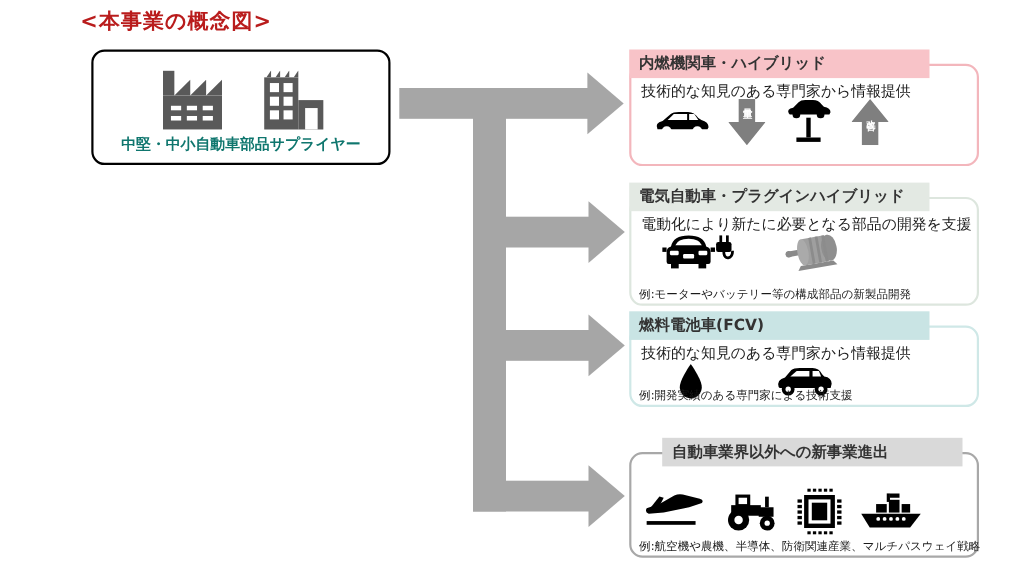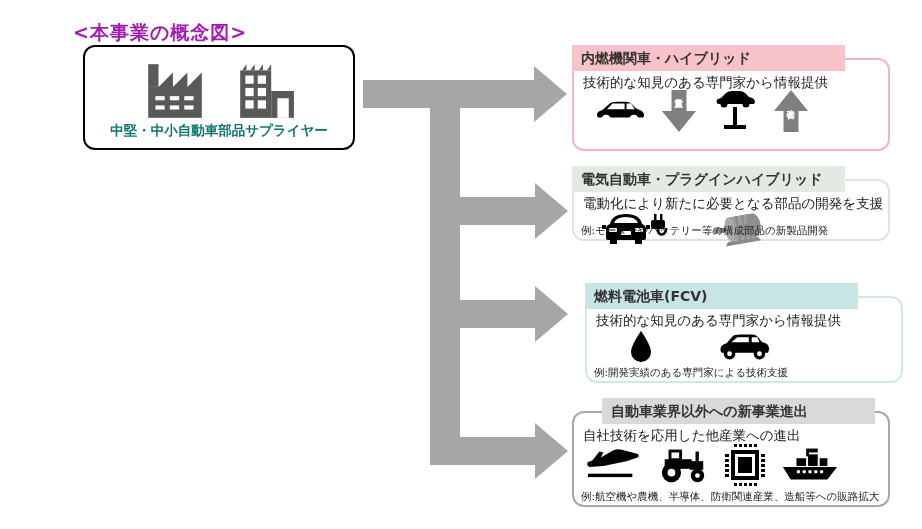--- a/index.html
+++ b/index.html
@@ -1,21 +1,21 @@
 <!DOCTYPE html>
 <html><head>
 <meta charset="utf-8">
 <style>
   html,body{margin:0;padding:0;background:#fff;}
   .canvas{position:relative;width:922px;height:529px;background:#ffffff;overflow:hidden;
           font-family:"DejaVu Sans","Liberation Sans",sans-serif;color:#1a1a1a;}
   .abs{position:absolute;}
 
   
-  .title{left:73px;top:20px;font-size:19px;font-weight:bold;letter-spacing:1px;color:#a21caf;}
+  .title{left:73px;top:6px;font-size:19px;font-weight:bold;letter-spacing:1px;color:#b91c1c;}
 
   
   .source-box{left:83px;top:45px;width:268px;height:101px;border:2.5px solid #000;border-radius:12px;
               display:flex;flex-direction:column;align-items:center;justify-content:flex-end;background:#fff;}
   .source-icons{display:flex;gap:26px;align-items:flex-end;margin-bottom:4px;}
   .source-label{font-size:13.5px;font-weight:bold;color:#0f766e;margin-bottom:8px;white-space:nowrap;}
 
   
   .note{left:356px;top:50px;width:204px;text-align:center;font-size:12.5px;line-height:1.2;color:#000;}
 
@@ -29,22 +29,22 @@
   .a2b{left:430px;top:197px;width:106px;height:28px;}
   .a2h{left:535px;top:183px;}
   .a3b{left:430px;top:300px;width:106px;height:28px;}
   .a3h{left:535px;top:286px;}
   .a4b{left:430px;top:437px;width:106px;height:28px;}
   .a4h{left:535px;top:423px;}
 
   
   .branch{left:572px;width:318px;}
   .b1{top:45px;height:106px;}
-  .b2{top:166px;height:75px;}
-  .b3{top:283px;height:100px;margin-left:13px;}
+  .b2{top:166px;height:112px;}
+  .b3{top:283px;height:87px;}
   .b4{top:398px;height:109px;}
   .outline{position:absolute;left:0;right:0;top:13px;bottom:0;border-radius:12px;background:#fff;z-index:0;}
   .b1 .outline{border:2px solid #f3b6bc;}
   .b2 .outline{border:2px solid #dde6de;}
   .b3 .outline{border:2px solid #cfe8e7;}
   .b4 .outline{border:2px solid #a8a8a8;}
   .hdr{position:absolute;left:0;top:0;width:273px;height:26px;line-height:26px;padding-left:9px;box-sizing:border-box;
        font-size:14px;font-weight:bold;color:#333;z-index:2;white-space:nowrap;}
   .b1 .hdr{background:#f8c3c8;}
   .b2 .hdr{background:#e3e9e3;}
@@ -229,21 +229,20 @@
           <circle fill="#fff" cx="44" cy="22" r="2.5"></circle>
         </svg>
       </span>
     </div>
     <div class="caption">例:開発実績のある専門家による技術支援</div>
   </div>
 
   <div class="abs branch b4">
     <div class="outline"></div>
     <div class="hdr">自動車業界以外への新事業進出</div>
-    <div class="bodytxt">自社技術を応用した他産業への進出</div>
     <div class="iconrow">
       <span>
         <svg width="58" height="42" viewBox="0 0 60 42">
           <path fill="#000" d="M4 18 L16 14 L30 6 Q34 4 38 5 L54 9 Q58 10 56 13 L44 17 L20 22 L6 23 Q2 22 4 18 Z"></path>
           <polygon fill="#000" points="26,13 36,9 40,16 30,19"></polygon>
           <polygon fill="#000" points="8,17 16,7 20,8 16,16"></polygon>
           <rect fill="#000" x="4" y="30" width="46" height="3.5"></rect>
         </svg>
       </span>
       <span>
@@ -299,16 +298,16 @@
           <g fill="#fff">
             <circle cx="18" cy="26" r="1.8"></circle>
               <circle cx="24" cy="26" r="1.8"></circle>
               <circle cx="30" cy="26" r="1.8"></circle>
               <circle cx="36" cy="26" r="1.8"></circle>
               <circle cx="42" cy="26" r="1.8"></circle>
           </g>
         </svg>
       </span>
     </div>
-    <div class="caption">例:航空機や農機、半導体、防衛関連産業、造船等への販路拡大</div>
+    <div class="caption">例:航空機や農機、半導体、防衛関連産業、マルチパスウェイ戦略</div>
   </div>
 
 </div>
 
 </body></html>

